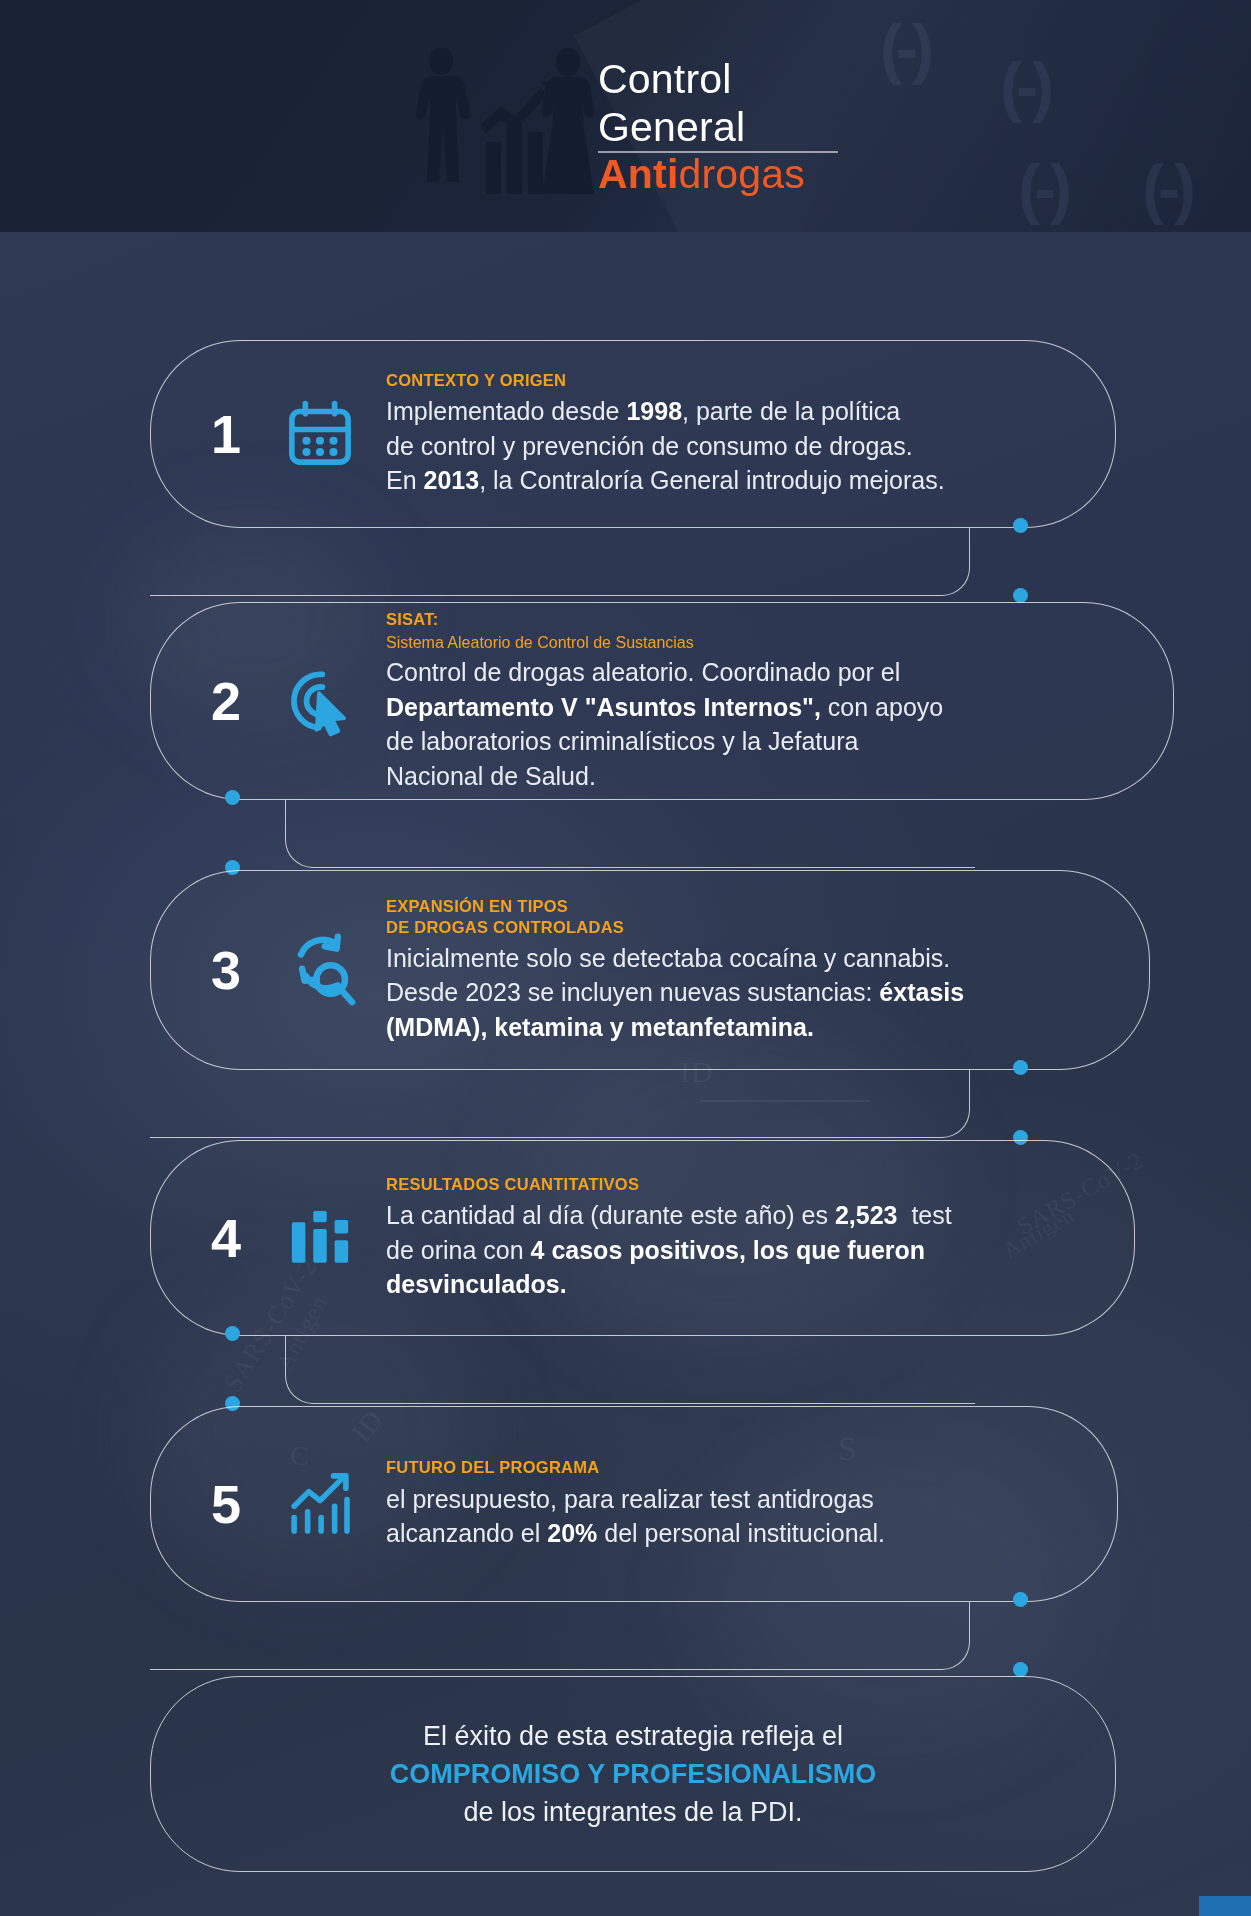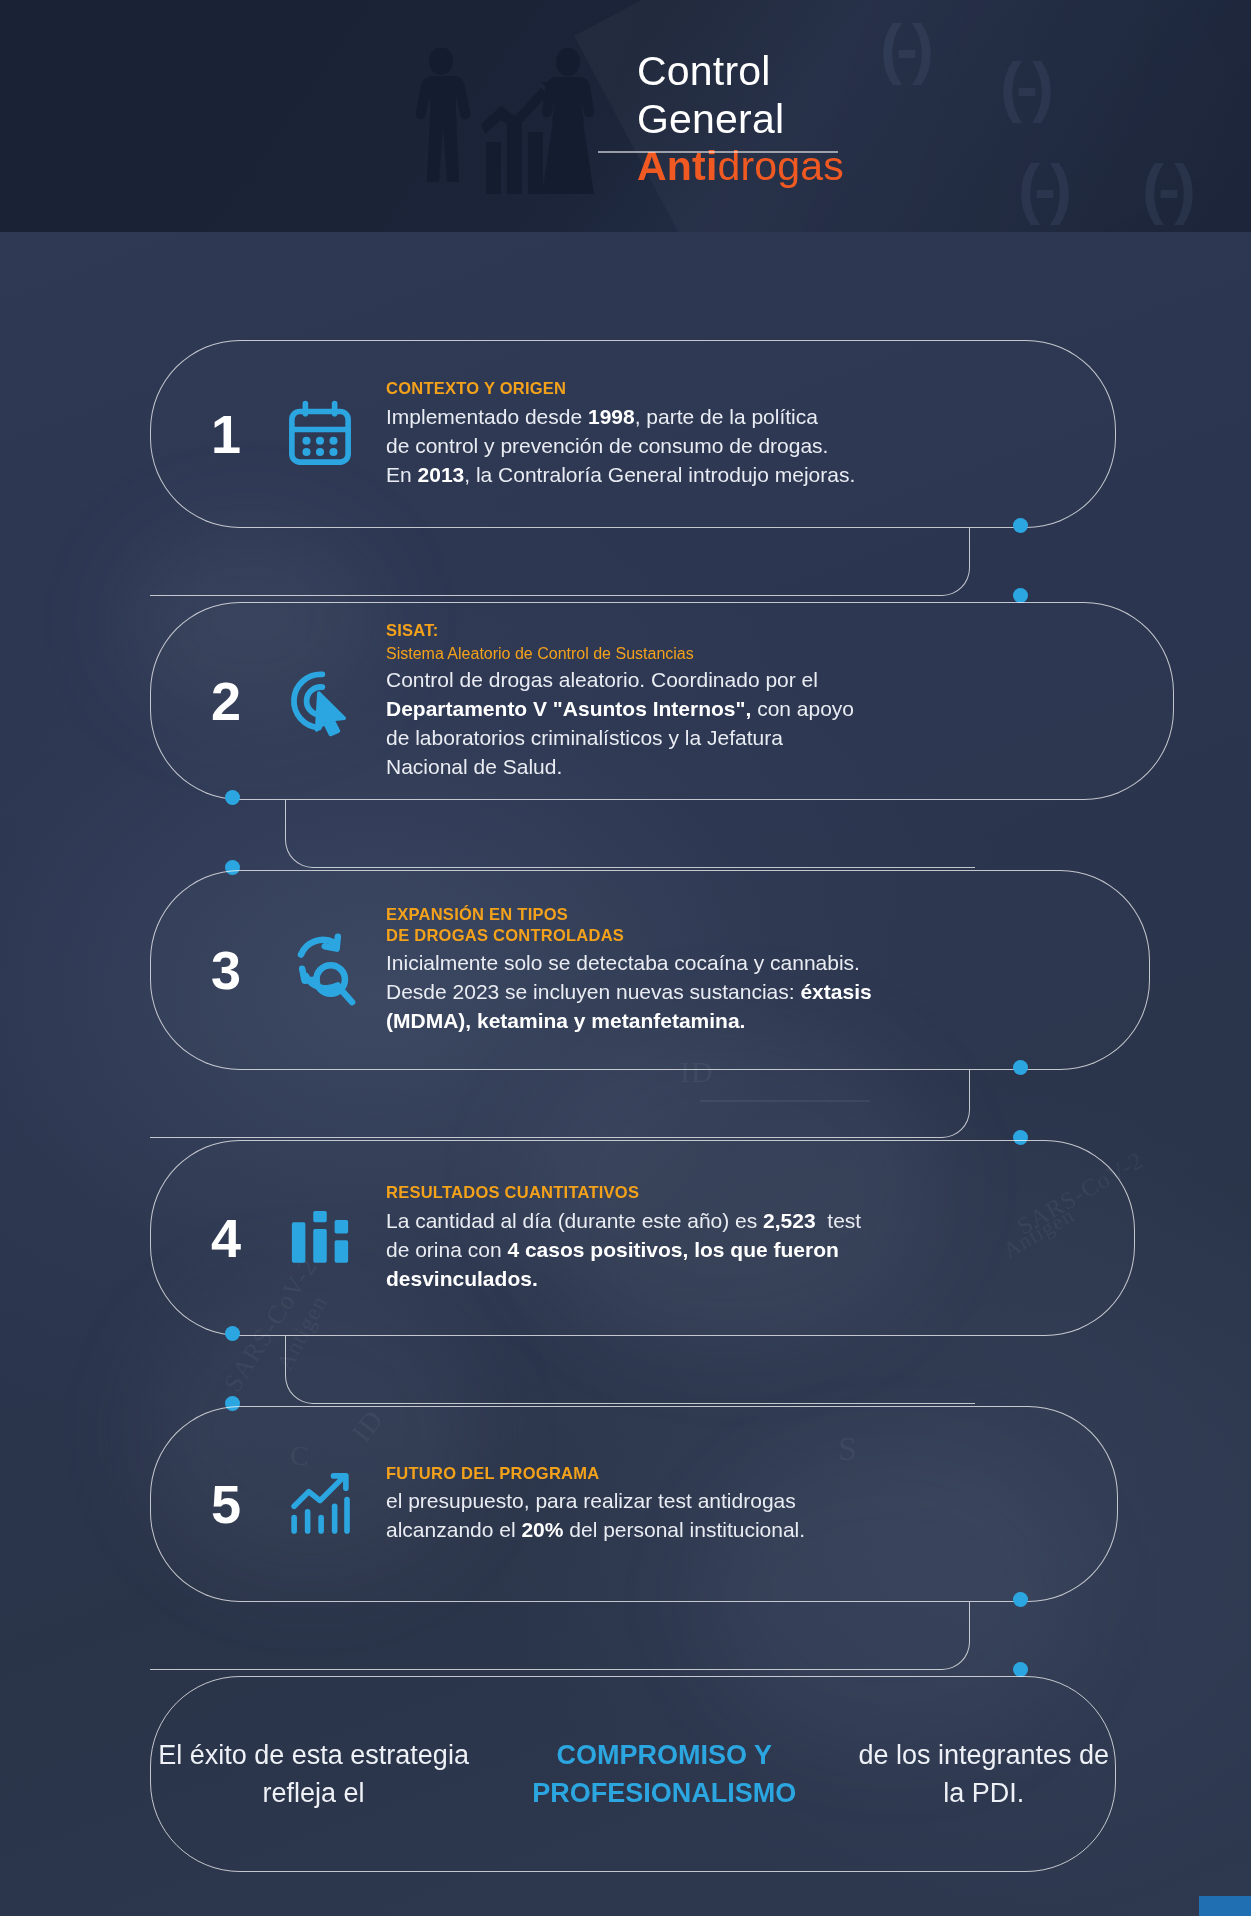--- a/index.html
+++ b/index.html
@@ -76,23 +76,22 @@
   }
   .hp1 { left: 880px; top: 10px; }
   .hp2 { left: 1000px; top: 48px; }
   .hp3 { left: 1018px; top: 150px; }
   .hp4 { left: 1142px; top: 150px; }
 
   .silhouettes { position: absolute; left: 408px; top: 48px; width: 190px; height: 148px; }
 
   .header-title {
     position: absolute;
-    left: 598px; top: 48px;
+    left: 598px; top: 56px;
     line-height: 1.16;
-    margin-left: 39px;
   }
   .header-title .l1, .header-title .l2 {
     display: block;
     font-size: 41px;
     font-weight: 300;
     color: #ffffff;
     letter-spacing: 0.2px;
   }
   .header-title .l3 { display: block; font-size: 41px; letter-spacing: 0.2px; }
   .header-title .l3 .b { font-weight: 700; color: #f05a22; }
@@ -146,21 +145,21 @@
   }
   .step-subhead {
     color: #f5a21b;
     font-weight: 400;
     font-size: 16px;
     line-height: 1.25;
     margin-bottom: 2px;
   }
   .step-body {
     color: #e9ecf2;
-    font-size: 21px;
+    font-size: 25px;
     font-weight: 300;
     line-height: 1.38;
   }
   .step-body b { font-weight: 700; color: #ffffff; }
 
   
   .bracket {
     position: absolute;
     border: 1.6px solid rgba(255,255,255,0.72);
   }
@@ -170,21 +169,21 @@
     border-radius: 50%;
     background: #2ca6e0;
   }
 
   
   .conclusion {
     position: absolute;
     border: 1.6px solid rgba(255,255,255,0.72);
     border-radius: 90px;
     display: flex;
-    flex-direction: row;
+    flex-direction: column;
     align-items: center;
     justify-content: center;
     text-align: center;
   }
   .conc-line { font-size: 27px; font-weight: 300; color: #eef1f6; line-height: 1.42; }
   .conc-line.accent { color: #2ca6e0; font-weight: 700; }
 
   .corner-mark {
     position: absolute;
     right: 0; bottom: 0;

